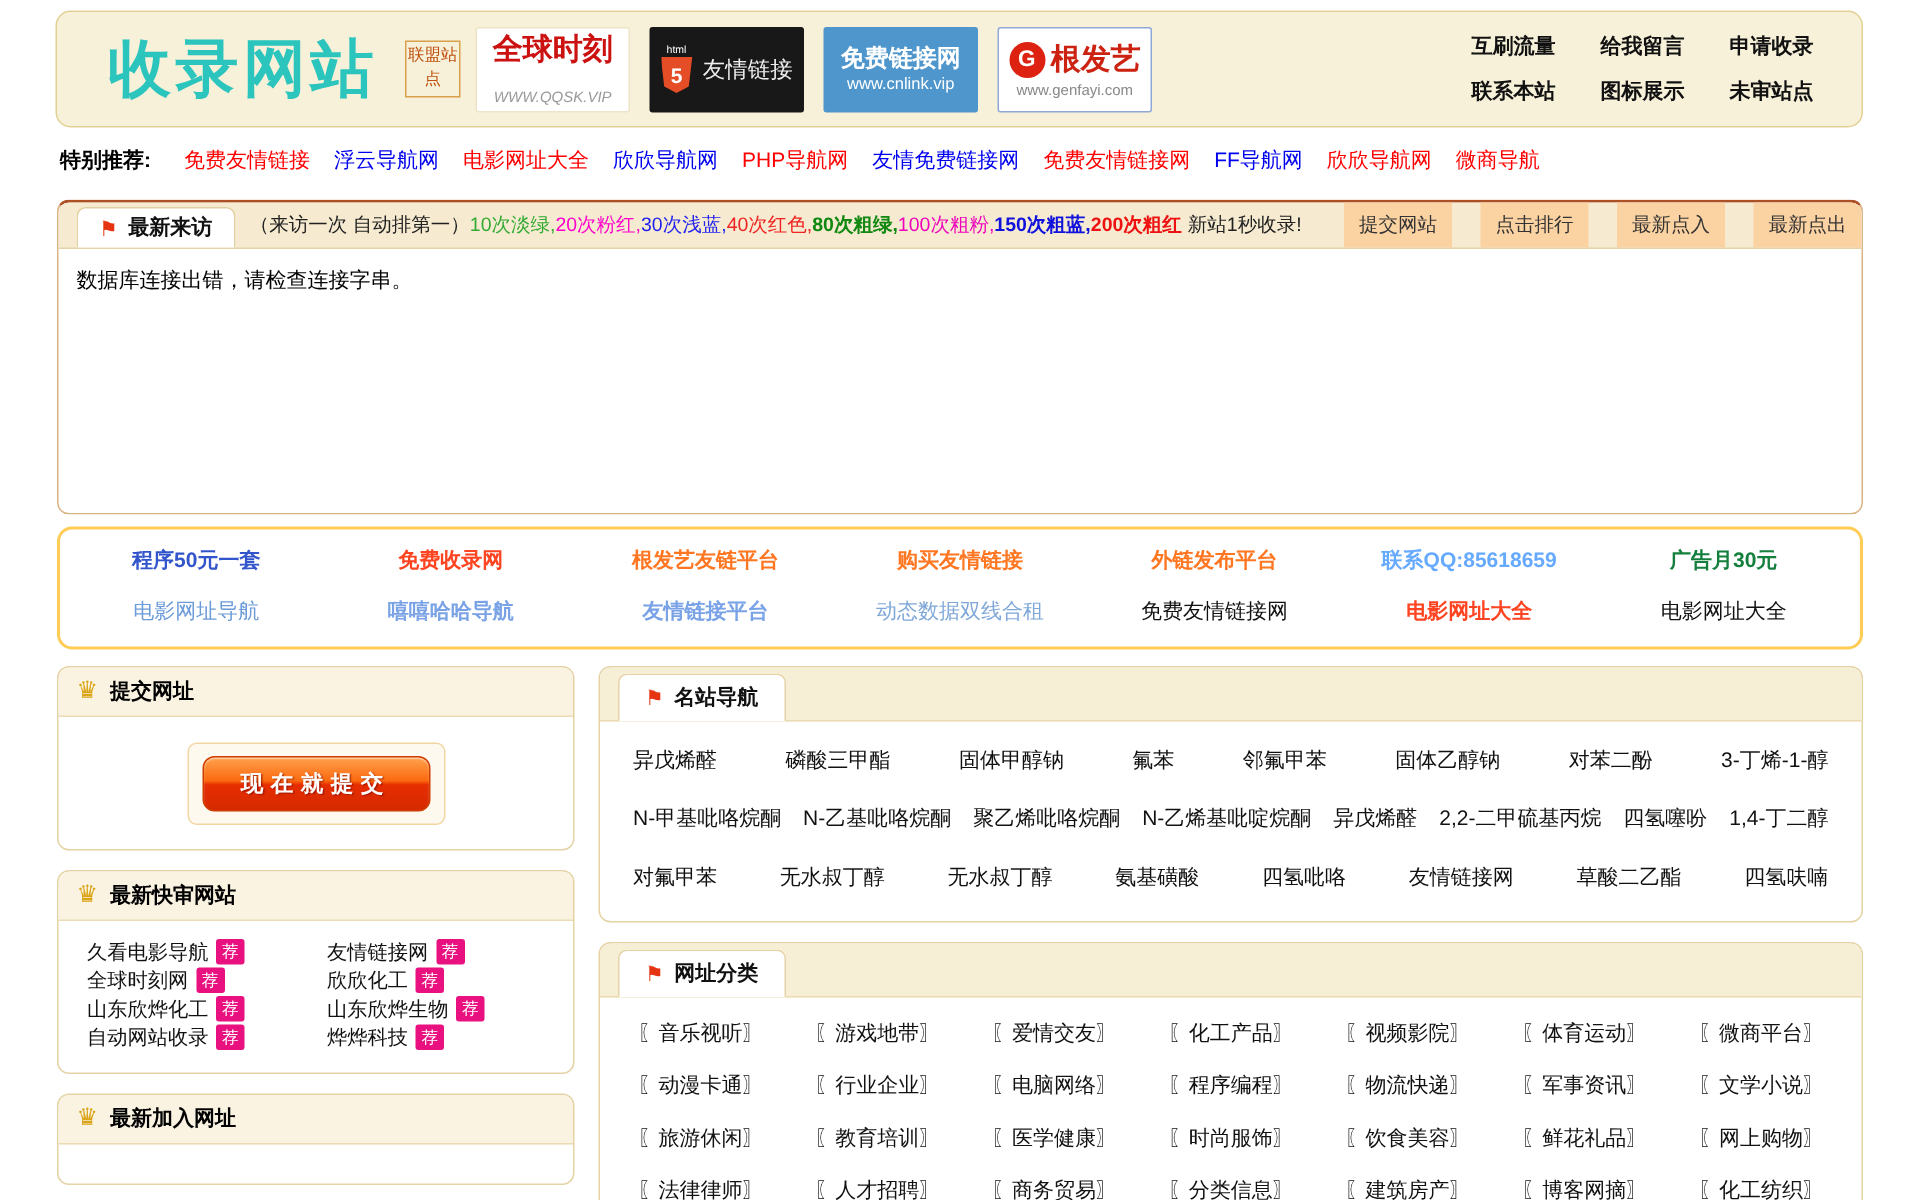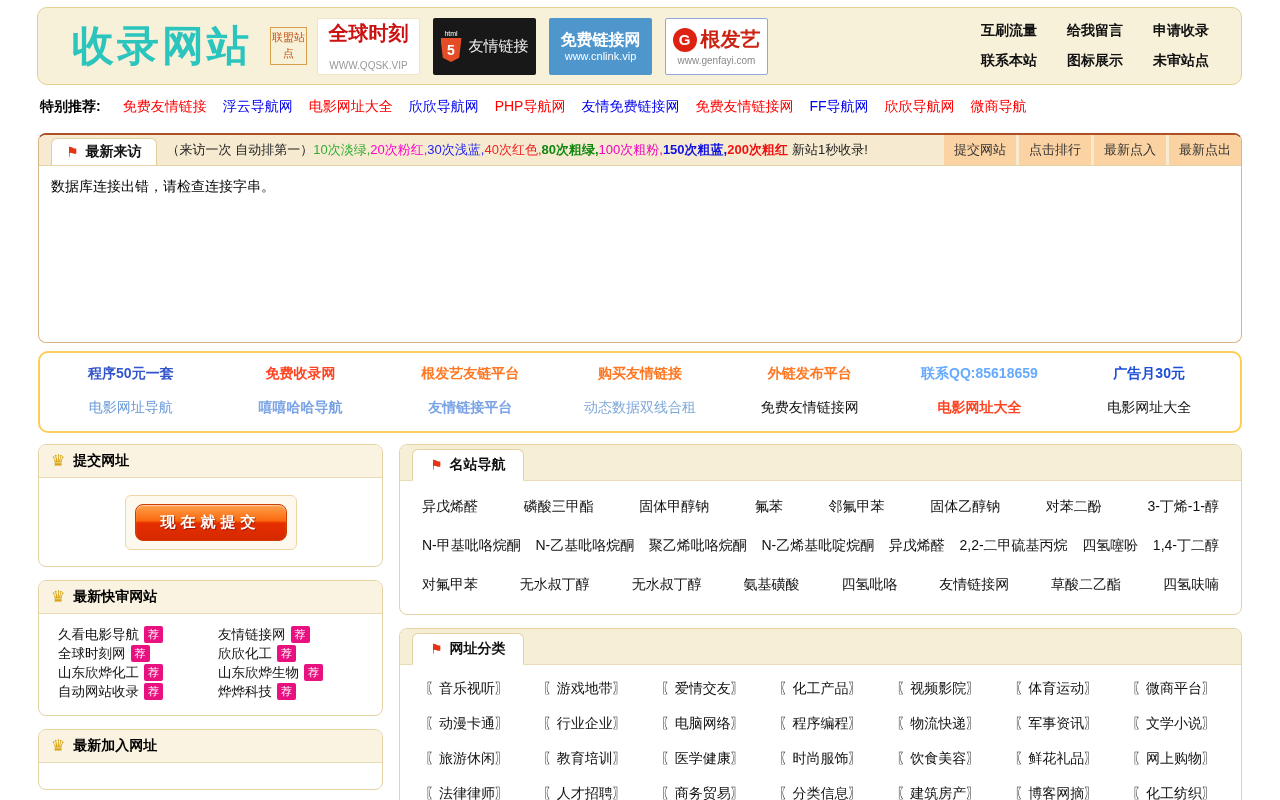--- a/index.html
+++ b/index.html
@@ -26,21 +26,21 @@
     word-break:break-all; background:transparent; cursor:pointer;
   }
   .banners { display:flex; gap:13px; align-items:center; }
   .banner {
     width:103px; height:57px; display:flex; flex-direction:column;
     align-items:center; justify-content:center; cursor:pointer;
     border-radius:2px; overflow:hidden; text-align:center;
   }
   .b-qqsk { background:#ffffff; border:1px solid #eee4c8; }
   .b-qqsk .l1 { color:#cc1111; font-weight:bold; font-size:20px; line-height:1.1; }
-  .b-qqsk .l2 { color:#999; font-size:10px; margin-top:16px; }
+  .b-qqsk .l2 { color:#999; font-size:10px; margin-top:16px;font-style:italic; }
   .b-dydh { background:#7da0dc; }
   .b-dydh .l1 { color:#ffe11a; font-weight:bold; font-size:16px; line-height:1.1; position:relative; }
   .b-dydh .tm { color:#222; font-size:8px; font-weight:bold; vertical-align:top; }
   .b-dydh .l2 { color:#ffe11a; font-weight:bold; font-size:15px; letter-spacing:2px; }
   .b-dydh .l3 { color:#ffe11a; font-weight:bold; font-size:11px; letter-spacing:1px; }
   .b-html5 { background:#181818; flex-direction:row; gap:7px; }
   .h5wrap { display:flex; flex-direction:column; align-items:center; }
   .h5small { color:#fff; font-size:7px; line-height:1; margin-bottom:1px; }
   .h5shield {
     width:21px; height:24px; background:#e44d26; color:#fff; font-weight:bold;
@@ -86,21 +86,21 @@
     background:#fff; border:1px solid #e0cfa0; border-bottom:none;
     border-radius:6px 6px 0 0; margin:3px 0 0 12px; padding:0 14px;
     display:flex; align-items:center; gap:7px; font-size:14px; font-weight:bold; cursor:pointer;
   }
   .flag { color:#e63311; font-size:14px; line-height:1; }
   .visitors-note {
     display:flex; align-items:center; font-size:13px; margin-left:10px; white-space:nowrap;
   }
   .visitors-note .plain { color:#222; }
   .visitors-note .suffix { color:#222; margin-left:4px; }
-  .visitors-btns { margin-left:auto; display:flex; gap:3px;border-radius:15px; }
+  .visitors-btns { margin-left:auto; display:flex; gap:19px;border-radius:15px; }
   .visitors-btns .vbtn {
     background:#fbd2a2; display:flex; align-items:center; padding:0 10px;
     font-size:13px; color:#333; cursor:pointer;
   }
   .visitors-body { min-height:176px; padding:12px 12px; font-size:14px; color:#000; }
 
   
   .adsbox {
     margin:8px 38px 0; border:2px solid #ffcc55; border-radius:10px;
     background:#fff; padding:12px 6px 14px;
@@ -259,21 +259,21 @@
 </div>
 
 <div class="adsbox">
   <div class="ads-row">
       <span class="lnk" style="color: rgb(51, 85, 204); font-weight: bold;">程序50元一套</span>
       <span class="lnk" style="color: rgb(255, 68, 34); font-weight: bold;">免费收录网</span>
       <span class="lnk" style="color: rgb(255, 119, 34); font-weight: bold;">根发艺友链平台</span>
       <span class="lnk" style="color: rgb(255, 119, 34); font-weight: bold;">购买友情链接</span>
       <span class="lnk" style="color: rgb(255, 119, 34); font-weight: bold;">外链发布平台</span>
       <span class="lnk" style="color: rgb(102, 170, 255); font-weight: bold;">联系QQ:85618659</span>
-      <span class="lnk" style="color: #1d4ed8; font-weight: bold;">广告月30元</span>
+      <span class="lnk" style="color: #15803d; font-weight: bold;">广告月30元</span>
     </div>
   <div class="ads-row">
       <span class="lnk" style="color: rgb(107, 155, 216);">电影网址导航</span>
       <span class="lnk" style="color: rgb(121, 163, 230); font-weight: bold;">嘻嘻哈哈导航</span>
       <span class="lnk" style="color: rgb(121, 163, 230); font-weight: bold;">友情链接平台</span>
       <span class="lnk" style="color: rgb(127, 168, 216);">动态数据双线合租</span>
       <span class="lnk" style="color: rgb(17, 17, 17);">免费友情链接网</span>
       <span class="lnk" style="color: rgb(255, 68, 34); font-weight: bold;">电影网址大全</span>
       <span class="lnk" style="color: rgb(17, 17, 17);">电影网址大全</span>
     </div>

